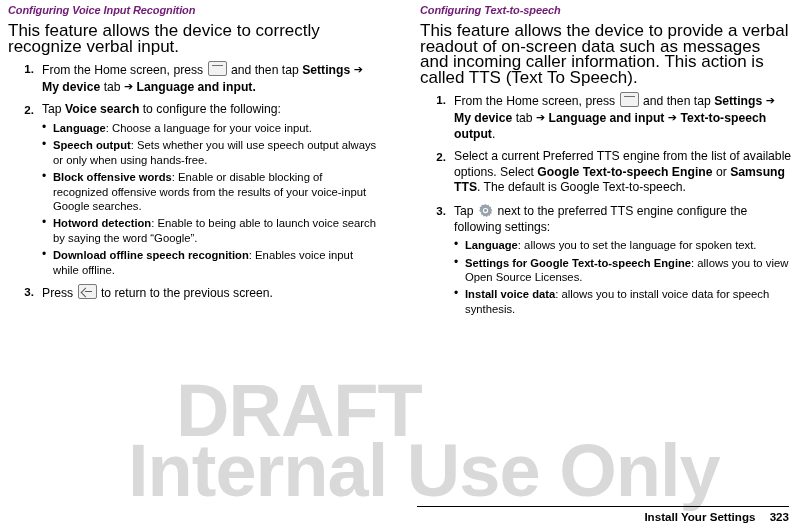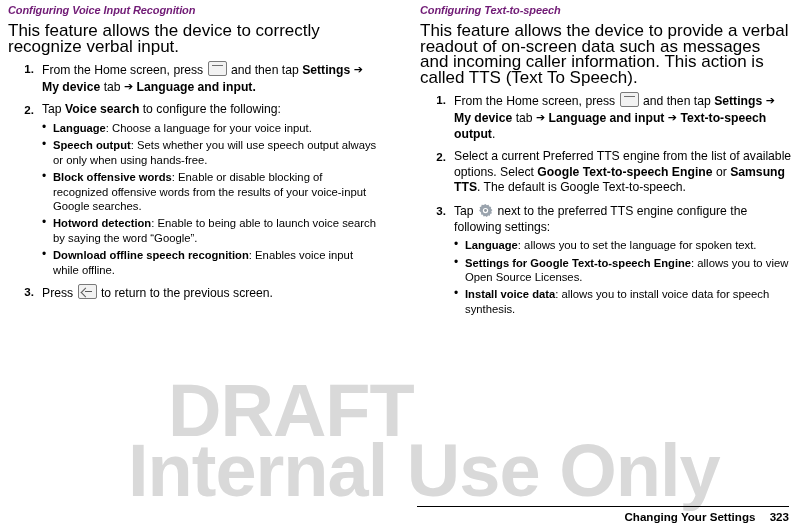--- a/index.html
+++ b/index.html
@@ -164,21 +164,21 @@
   }
   .wm-text {
     position: absolute;
     color: #d9d9d9;
     font-family: "Liberation Sans", sans-serif;
     font-weight: bold;
     font-size: 74px;
     letter-spacing: -1px;
     white-space: nowrap;
   }
-  .wm1 { left: 168px; top: 368px; }
+  .wm1 { left: 176px; top: 368px; }
   .wm2 { left: 128px; top: 428px; }
 
   
   .footer {
     position: absolute;
     right: 10px;
     bottom: 6px;
     font-size: 11.6px;
     font-weight: bold;
     color: #000;
@@ -306,17 +306,17 @@
     </ol>
   </div>
 
   <div class="watermark">
     <div class="wm-text wm1">DRAFT</div>
     <div class="wm-text wm2">Internal Use Only</div>
   </div>
 
   <div class="footer-rule"></div>
   <div class="footer">
-    <span>Changing Your Settings</span>
+    <span>Install Your Settings</span>
     <span class="pagenum">323</span>
   </div>
 
 </div>
 
 </body></html>

